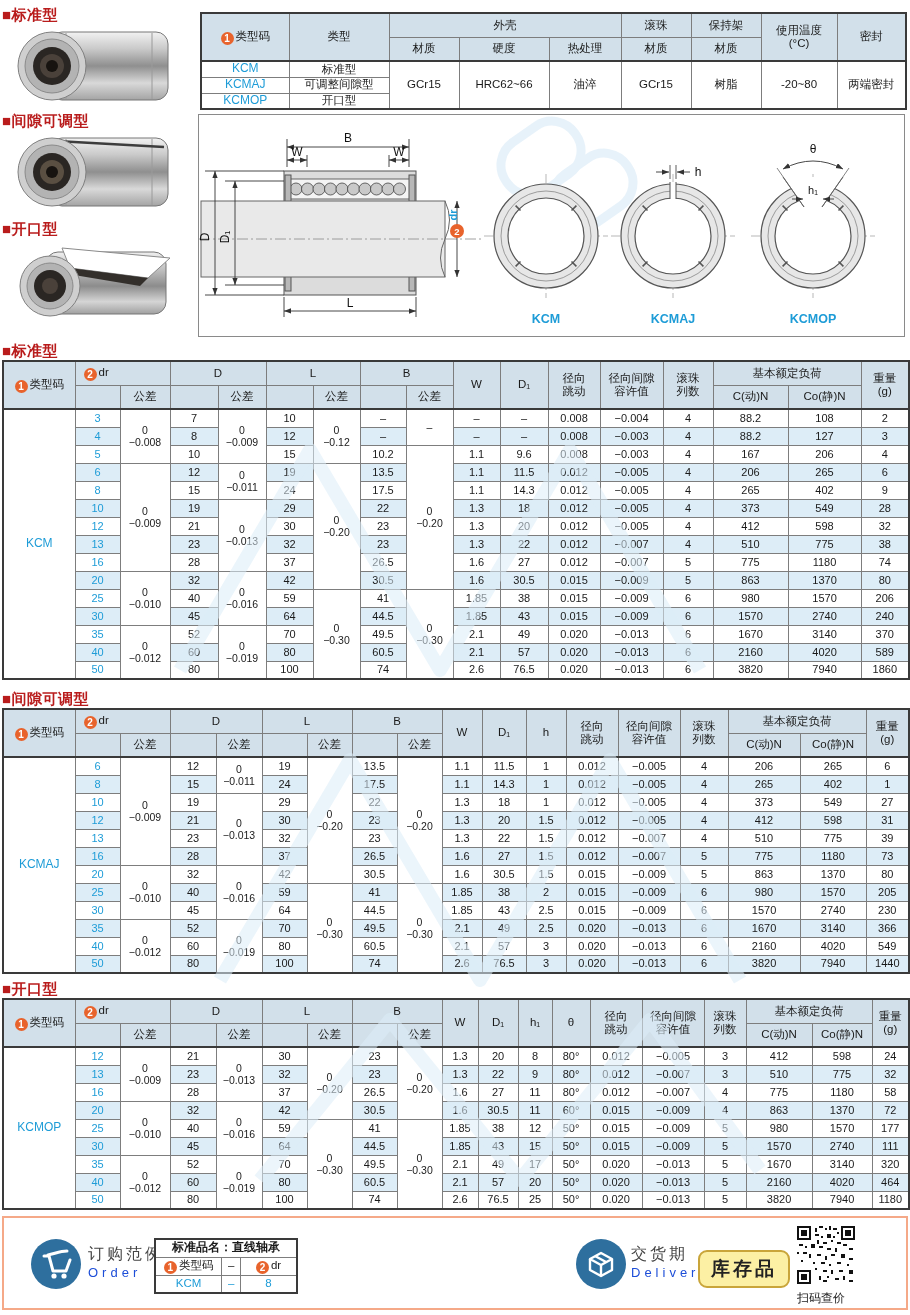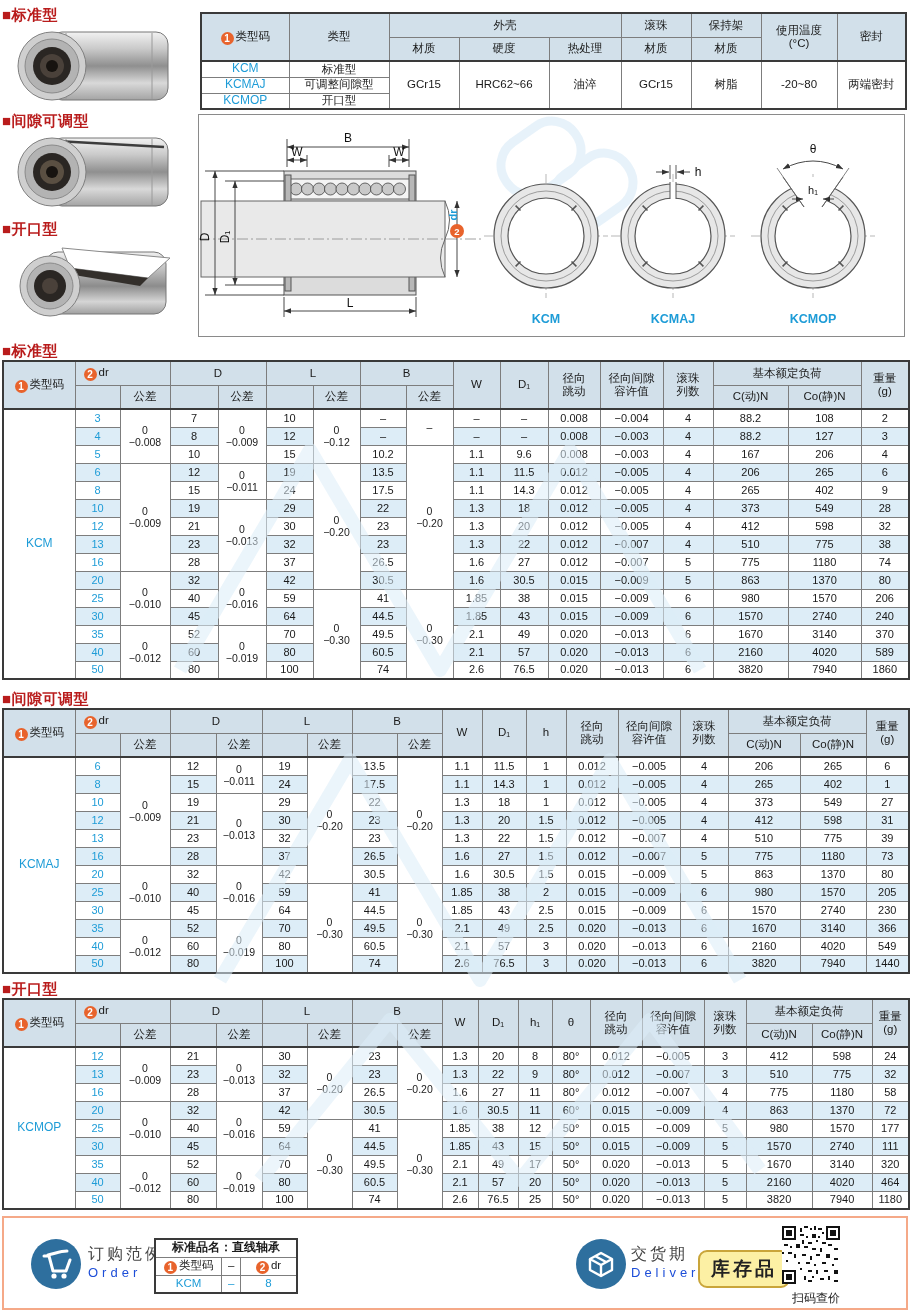--- a/index.html
+++ b/index.html
@@ -27,21 +27,21 @@
   #footer{position:absolute;left:2px;top:1216px;width:906px;height:94px;border:2px solid #f5a988;background:#fff}
   .icon-circle{position:absolute;width:52px;height:52px}
   .f-text{position:absolute;color:#3d3d3d}
   .f-text .cn{font-size:16px;letter-spacing:3px;color:#444}
   .f-text .en{font-size:13px;letter-spacing:4px;color:#1d4ed8}
   #order-table{position:absolute;left:150px;top:20px;width:144px;border:2px solid #3a3a3a}
   #order-table td{height:18px;font-size:11.5px;background:#fff}
   #order-table .title-cell{font-weight:bold;font-size:12px}
   #order-table .blue{color:#1e9cd7}
   #stock-badge{position:absolute;left:694px;top:32px;width:92px;height:38px;background:#fcf0a4;border:2px solid #c9a53a;border-radius:9px;font-size:19px;font-weight:bold;letter-spacing:3px;display:flex;align-items:center;justify-content:center;color:#222}
-  #qr-wrap{position:absolute;left:772px;top:8px;width:64px;text-align:right}
+  #qr-wrap{position:absolute;left:793px;top:8px;width:64px;text-align:left}
   #qr-caption{font-size:12px;margin-top:2px;color:#222}
   .wm{position:absolute;pointer-events:none;z-index:5}
   svg text{font-family:"Liberation Sans","DejaVu Sans",sans-serif}
 </style>
 </head>
 <body>
 
 <div>
   <div class="sec-title" style="left:2px;top:6px">■标准型</div>
   <svg class="prod-img" style="left:12px;top:26px" height="80" viewBox="0 0 170 78">

